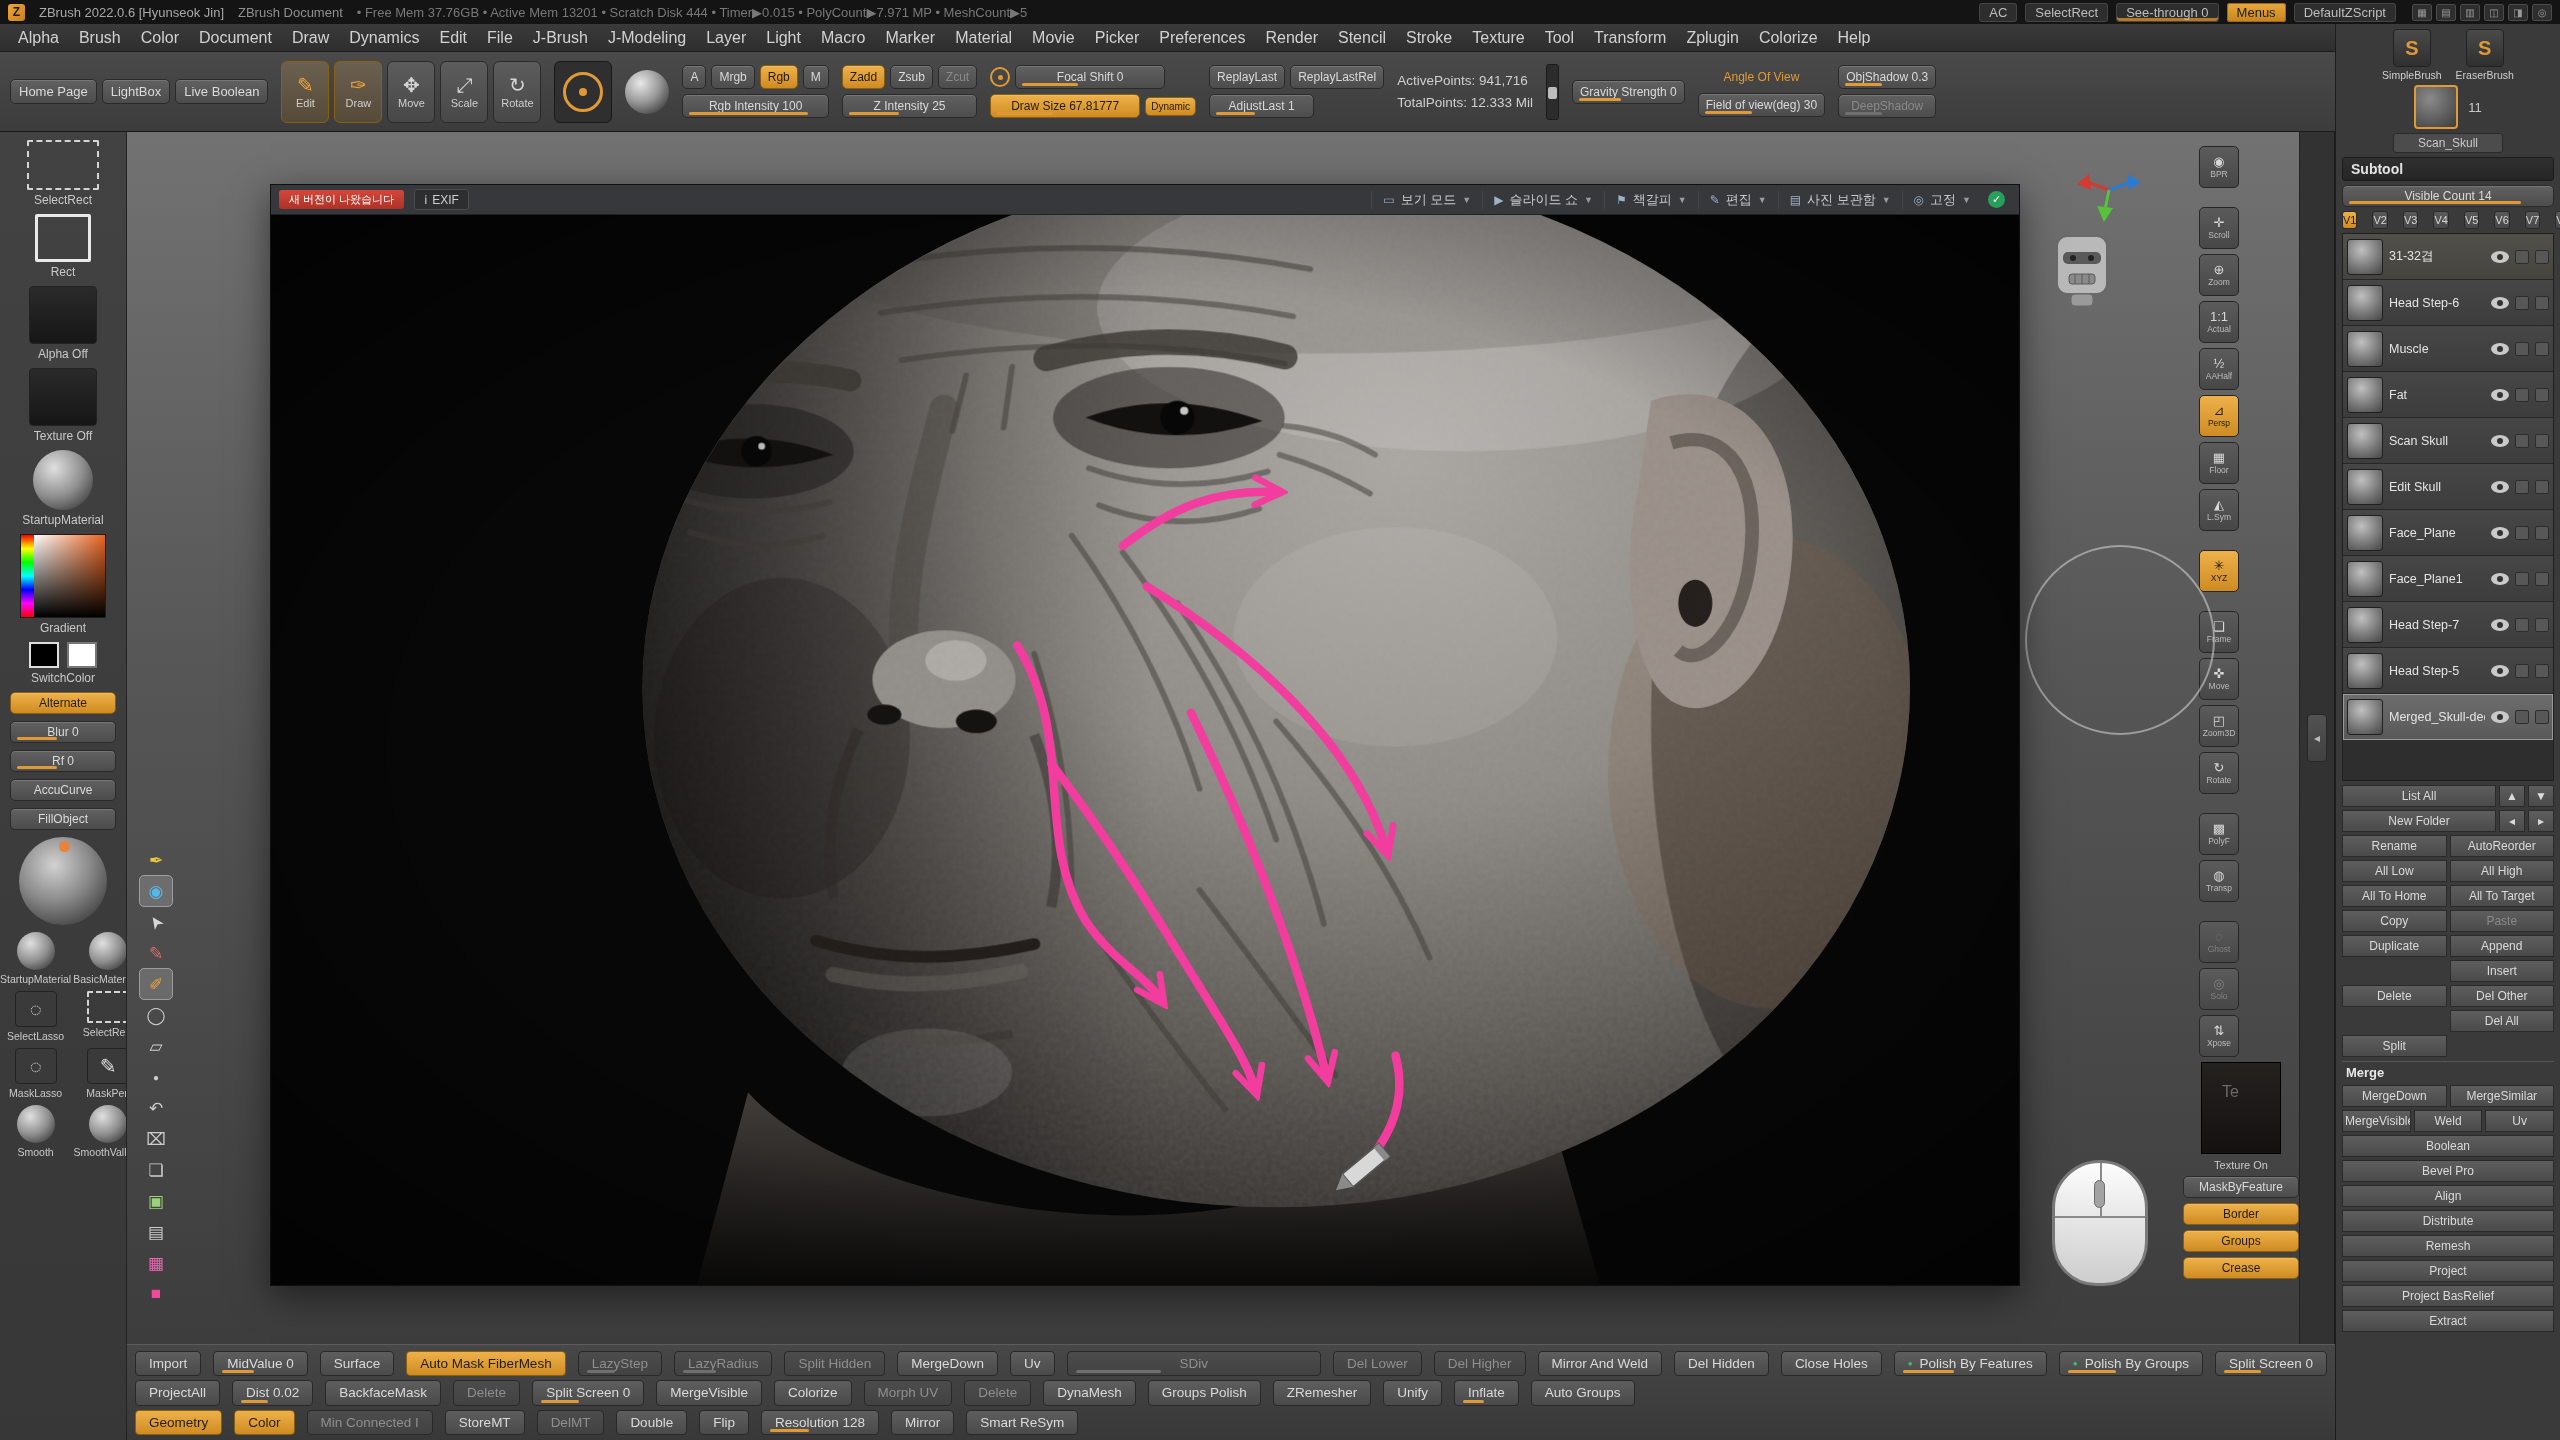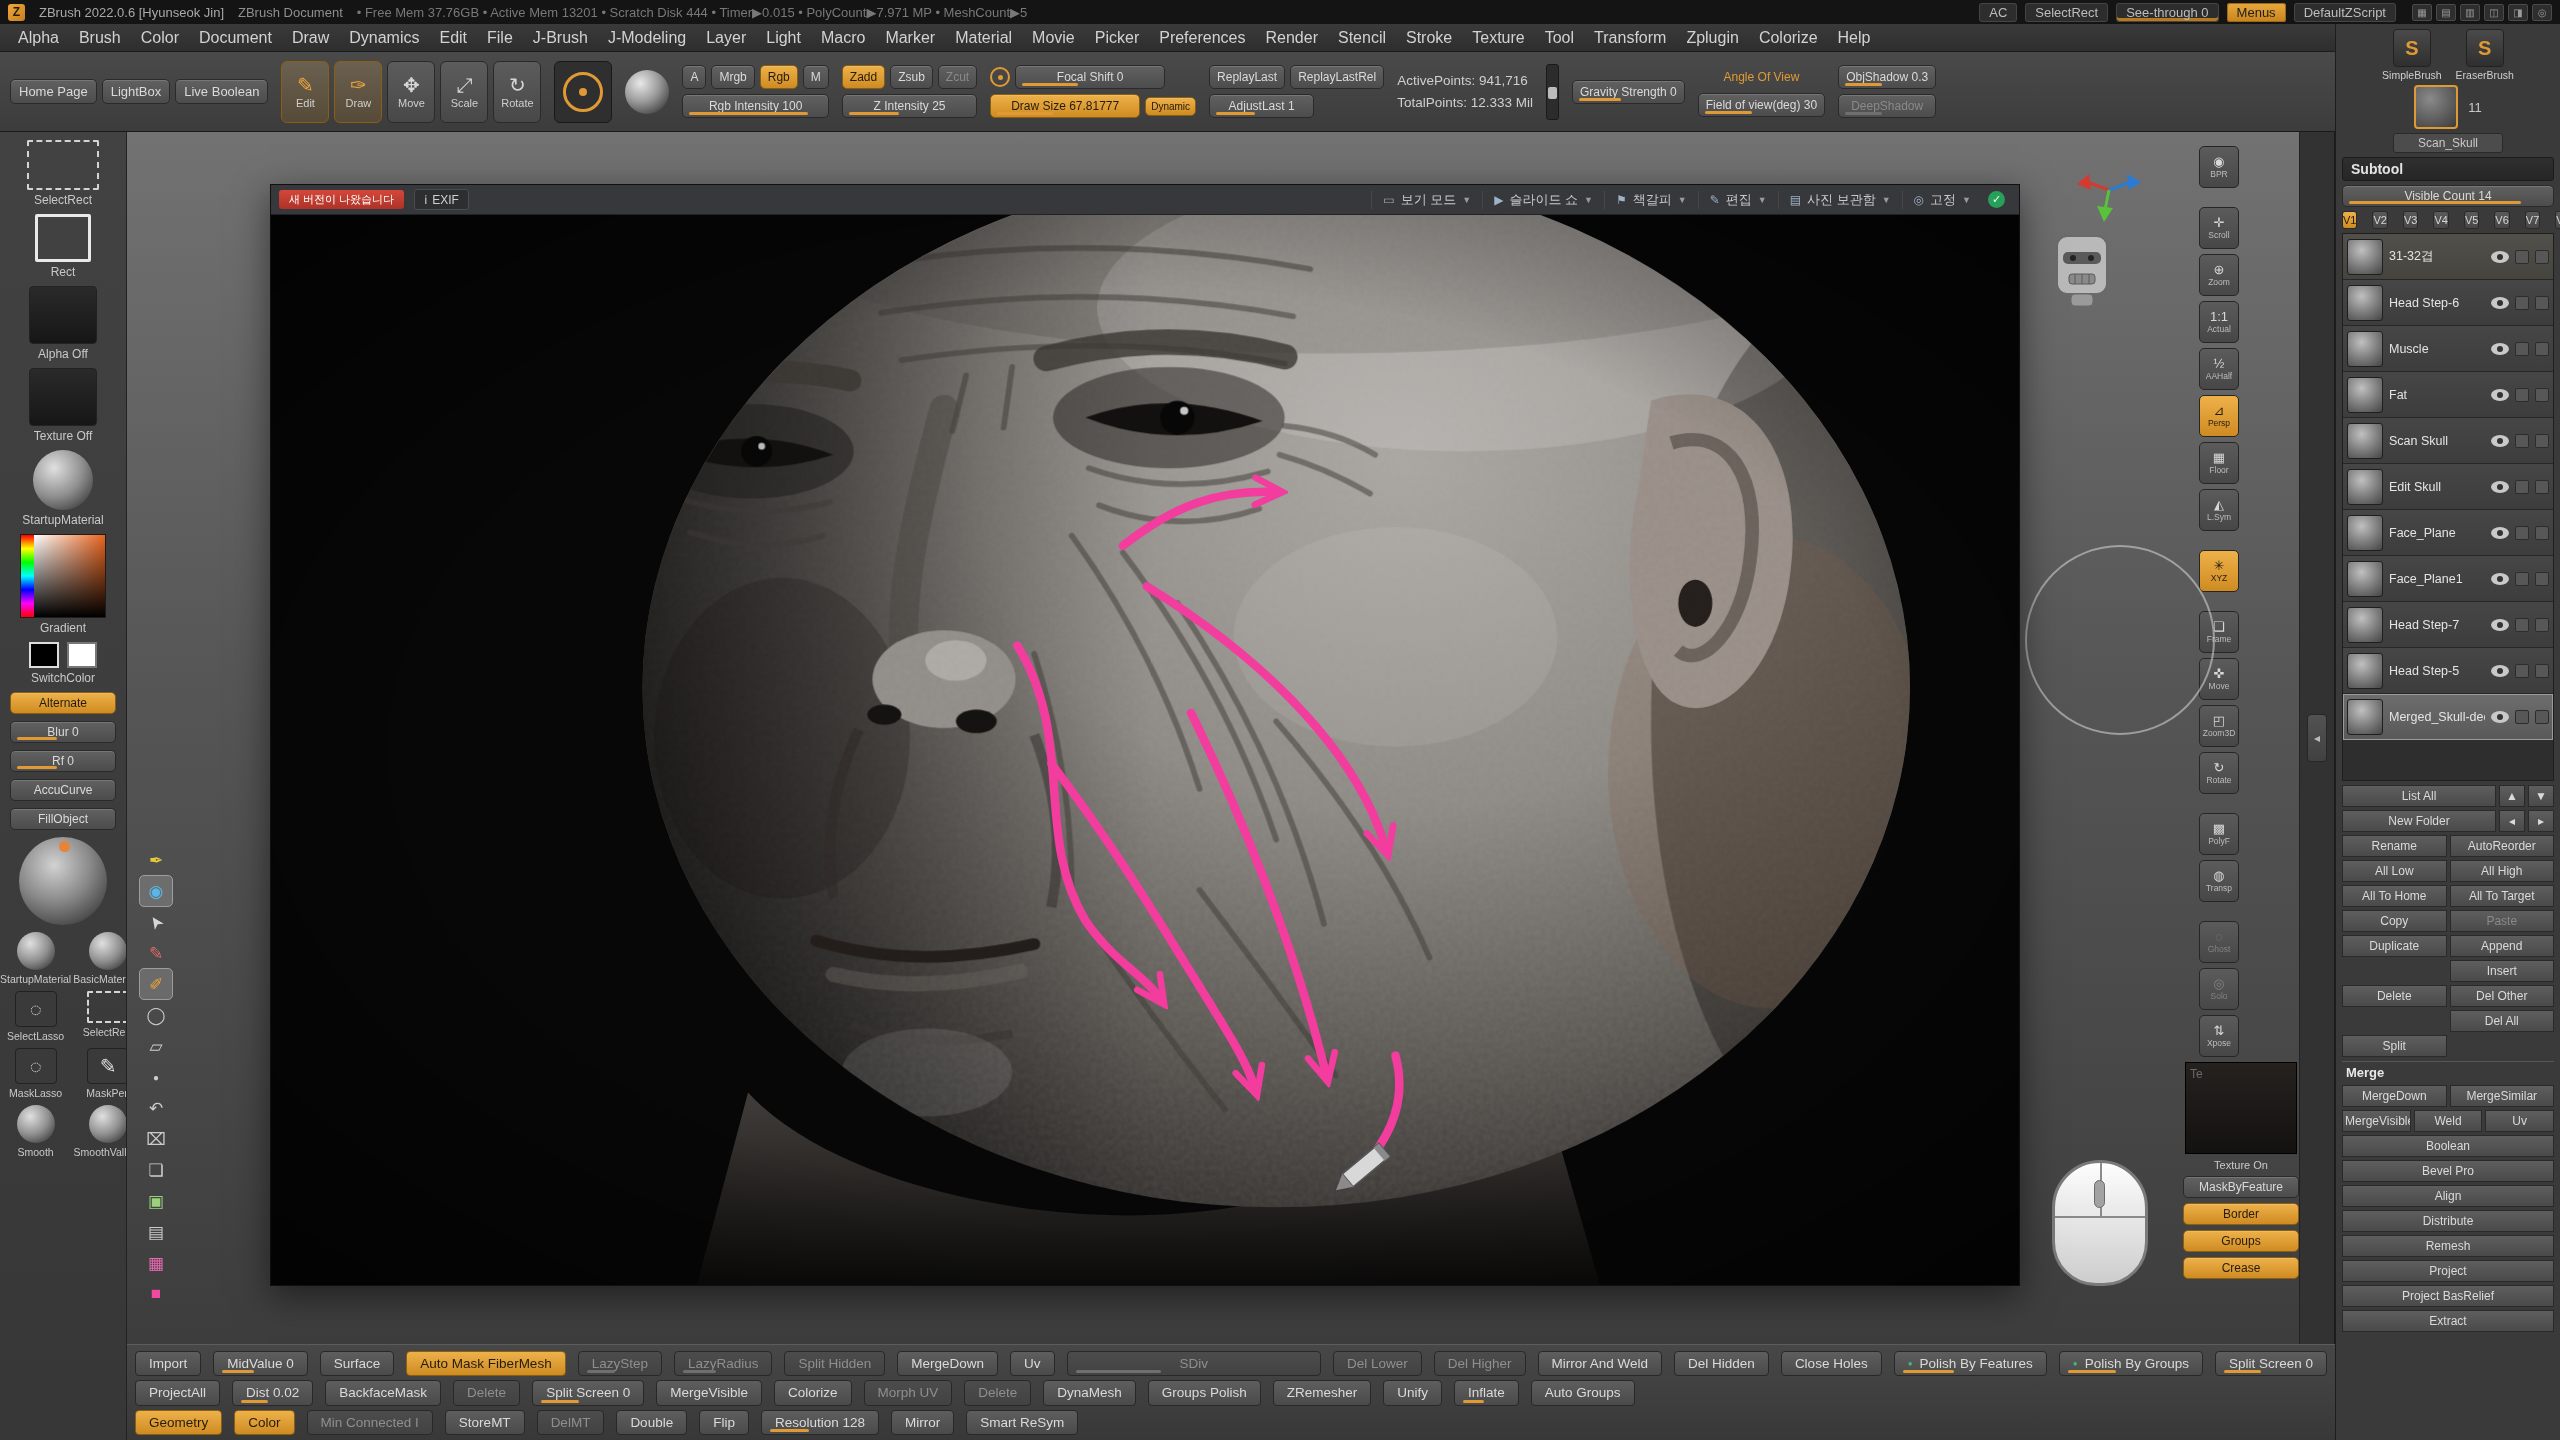--- a/index.html
+++ b/index.html
@@ -100,21 +100,21 @@
 
 .rstrip{left:2072px;top:14px;width:42px;display:flex;flex-direction:column;gap:5px;z-index:1}
 .rs-cell{width:40px;height:42px;background:linear-gradient(#5b5b5b,#474747);border:1px solid #262626;border-radius:5px;display:flex;flex-direction:column;align-items:center;justify-content:center;gap:1px}
 .rs-cell .g{font-size:13px;line-height:1;color:#d8d8d8}
 .rs-cell .t{font-size:8.5px;color:#bdbdbd}
 .rs-cell.on{background:linear-gradient(#eeb14a,#cf8b22)}
 .rs-cell.on .g,.rs-cell.on .t{color:#241c0c}
 .rs-cell.dim .g,.rs-cell.dim .t{color:#828282}
 .rs-cell.gap{margin-top:14px}
 .strip2{left:2056px;top:930px;width:116px;display:flex;flex-direction:column;gap:5px;z-index:1}
-.tex-thumb{width:112px;height:92px;background:linear-gradient(#24211f,#141210);border:1px solid #000;align-self:center;color:#6a6a6a;font-size:12px;padding:4px}
+.tex-thumb{width:80px;height:92px;background:linear-gradient(#24211f,#141210);border:1px solid #000;align-self:center;color:#6a6a6a;font-size:16px;padding:20px}
 .s2-label{font-size:11px;text-align:center;color:#c9c9c9}
 .s2-btn{padding:3px 0;font-size:12px}
 
 .gizmo{left:1950px;top:28px;z-index:2}
 .robot{left:1922px;top:100px;z-index:2}
 .mousefig{left:1925px;top:1028px;width:96px;height:126px;background:linear-gradient(#fdfdfd,#cdcdcd);border:3px solid #7a7a7a;border-radius:48px 48px 44px 44px;position:absolute;z-index:2}
 .mousefig .vline{position:absolute;left:50%;top:0;width:2px;height:44%;background:#8a8a8a}
 .mousefig .hline{position:absolute;left:0;right:0;top:44%;height:2px;background:#8a8a8a}
 .mousefig .wheel{position:absolute;left:50%;top:14%;width:11px;height:28px;margin-left:-6px;background:#a2a2a2;border:1px solid #6a6a6a;border-radius:6px}
 

